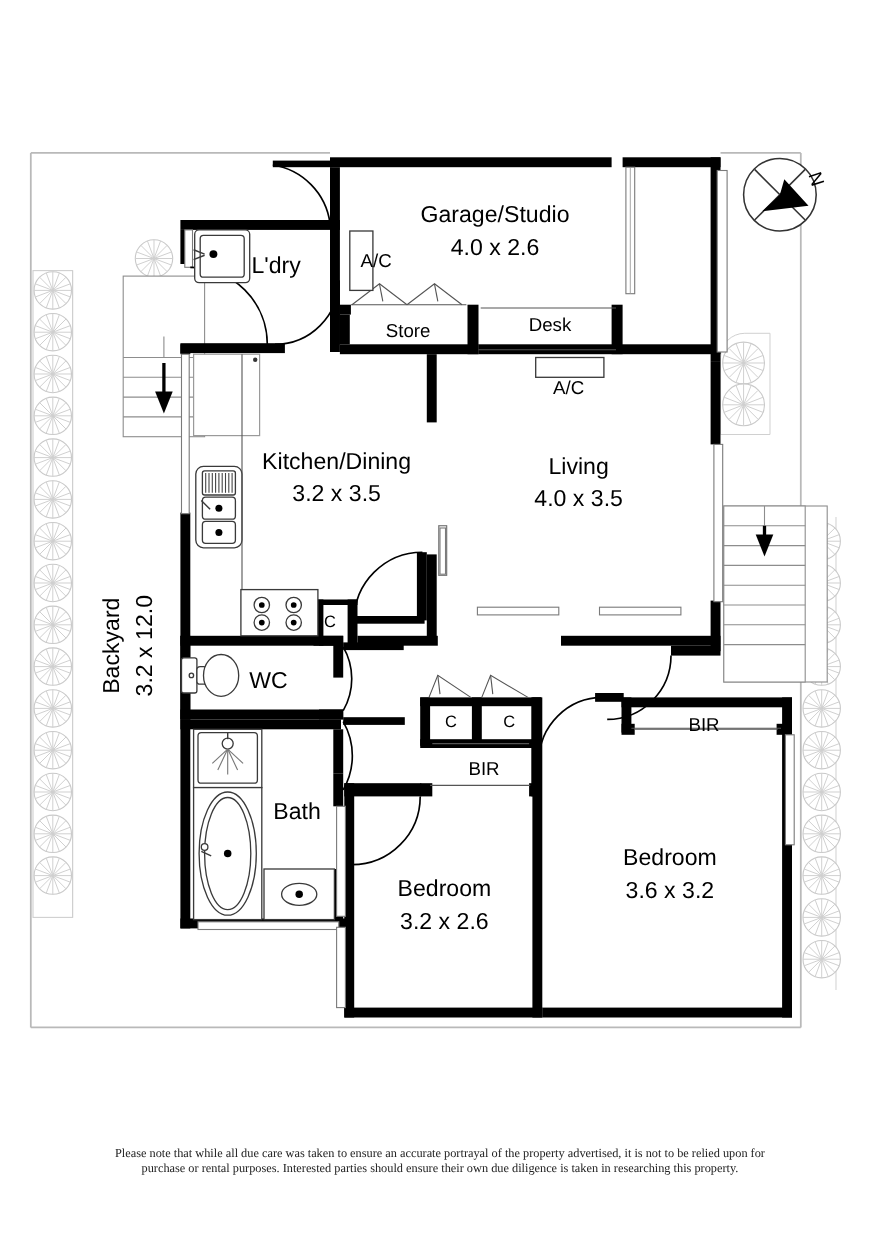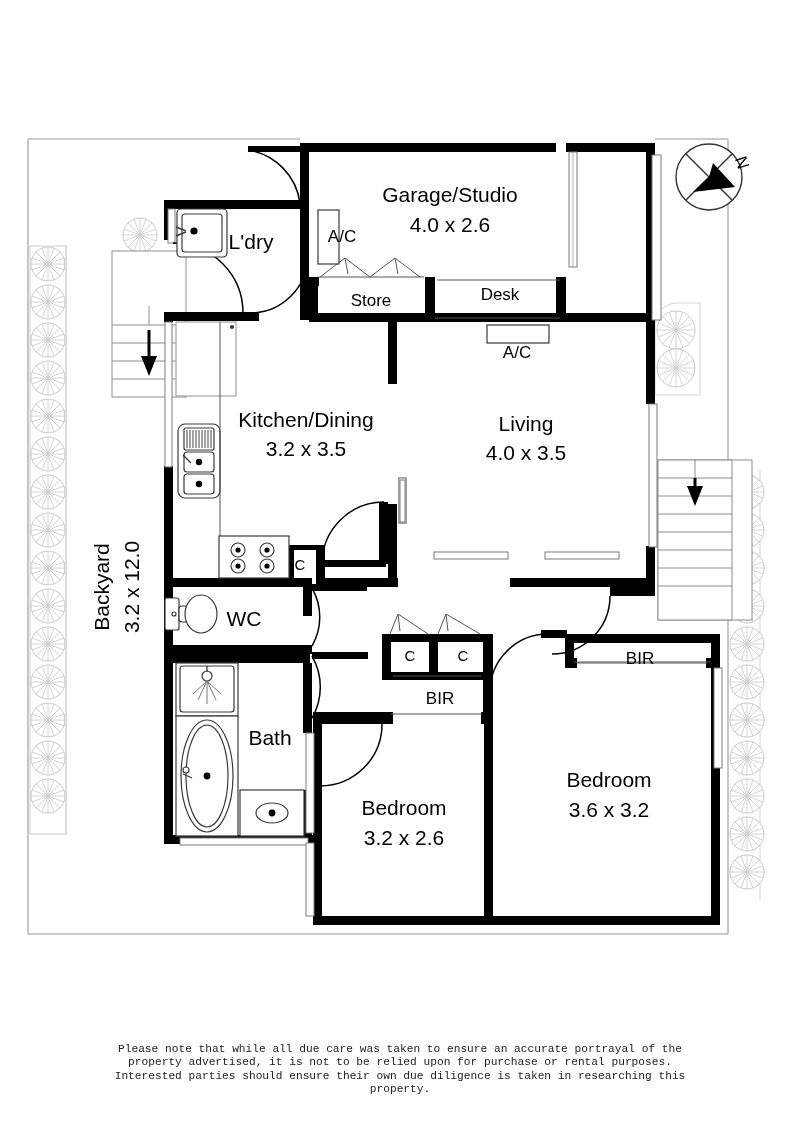--- a/index.html
+++ b/index.html
@@ -47,21 +47,21 @@
   .window { stroke: #7a7a7a; fill: #ffffff; stroke-width: 1; }
   .cabinet { stroke: #9a9a9a; fill: #ffffff; stroke-width: 1.1; }
   .compass-circle { stroke: #333; fill: #fff; stroke-width: 1.4; }
   .compass-line { stroke: #333; stroke-width: 1.4; }
   #disclaimer {
     position: absolute;
     left: 0;
     top: 1043px;
     width: 800px;
     text-align: center;
-    font-family: Liberation Mono, monospace;
+    font-family: Liberation Serif, serif;
     font-size: 11.2px;
     line-height: 13.4px;
     color: #222;
     padding: 0 96px;
     box-sizing: border-box;
   }
 </style>
 </head>
 <body>
 

